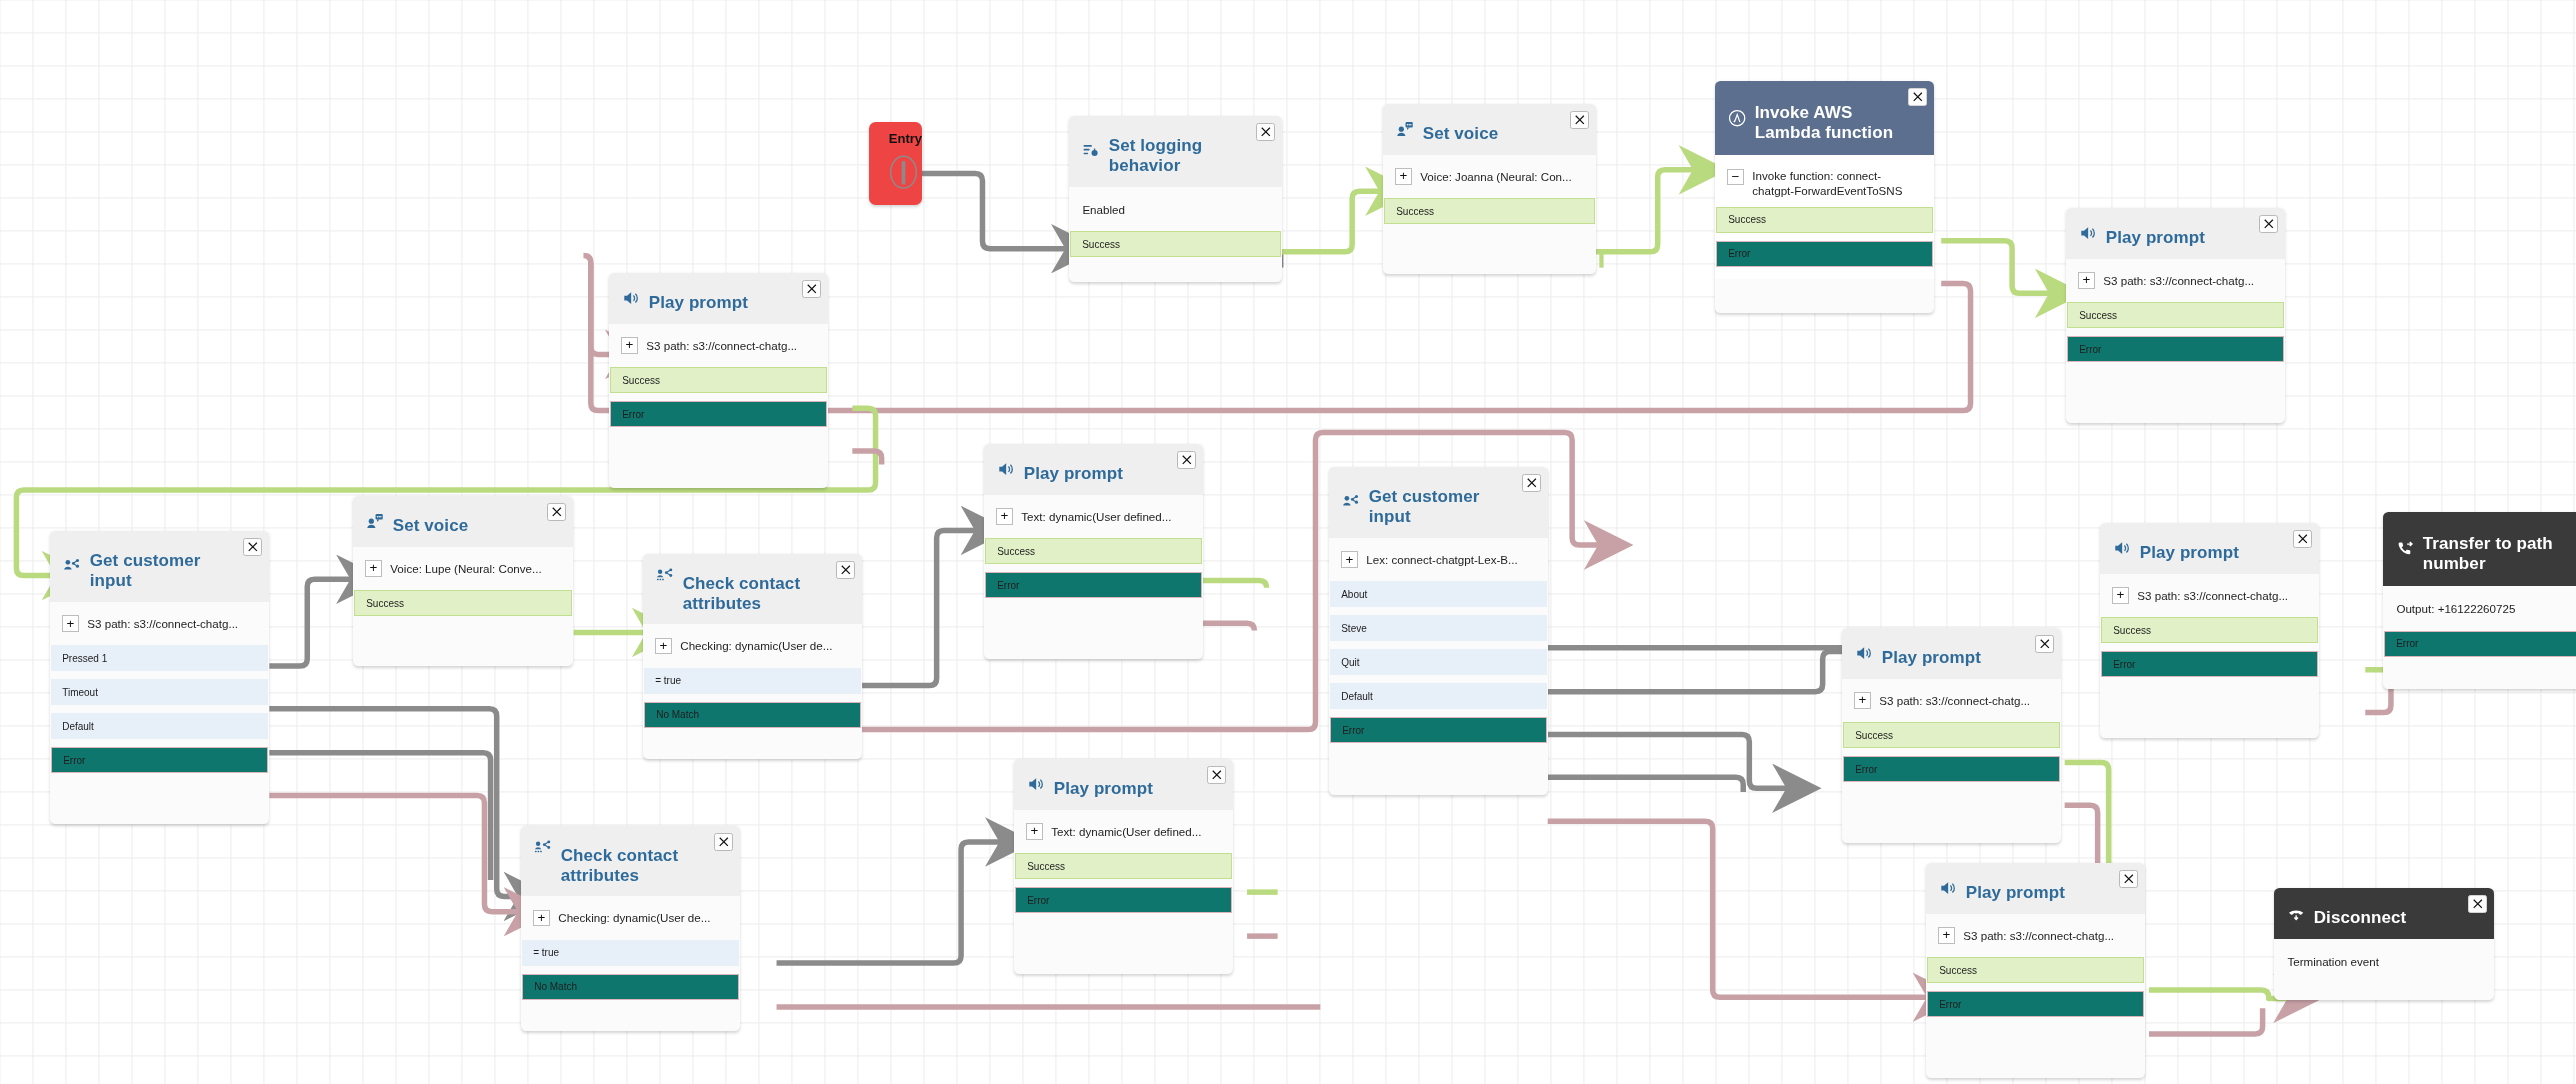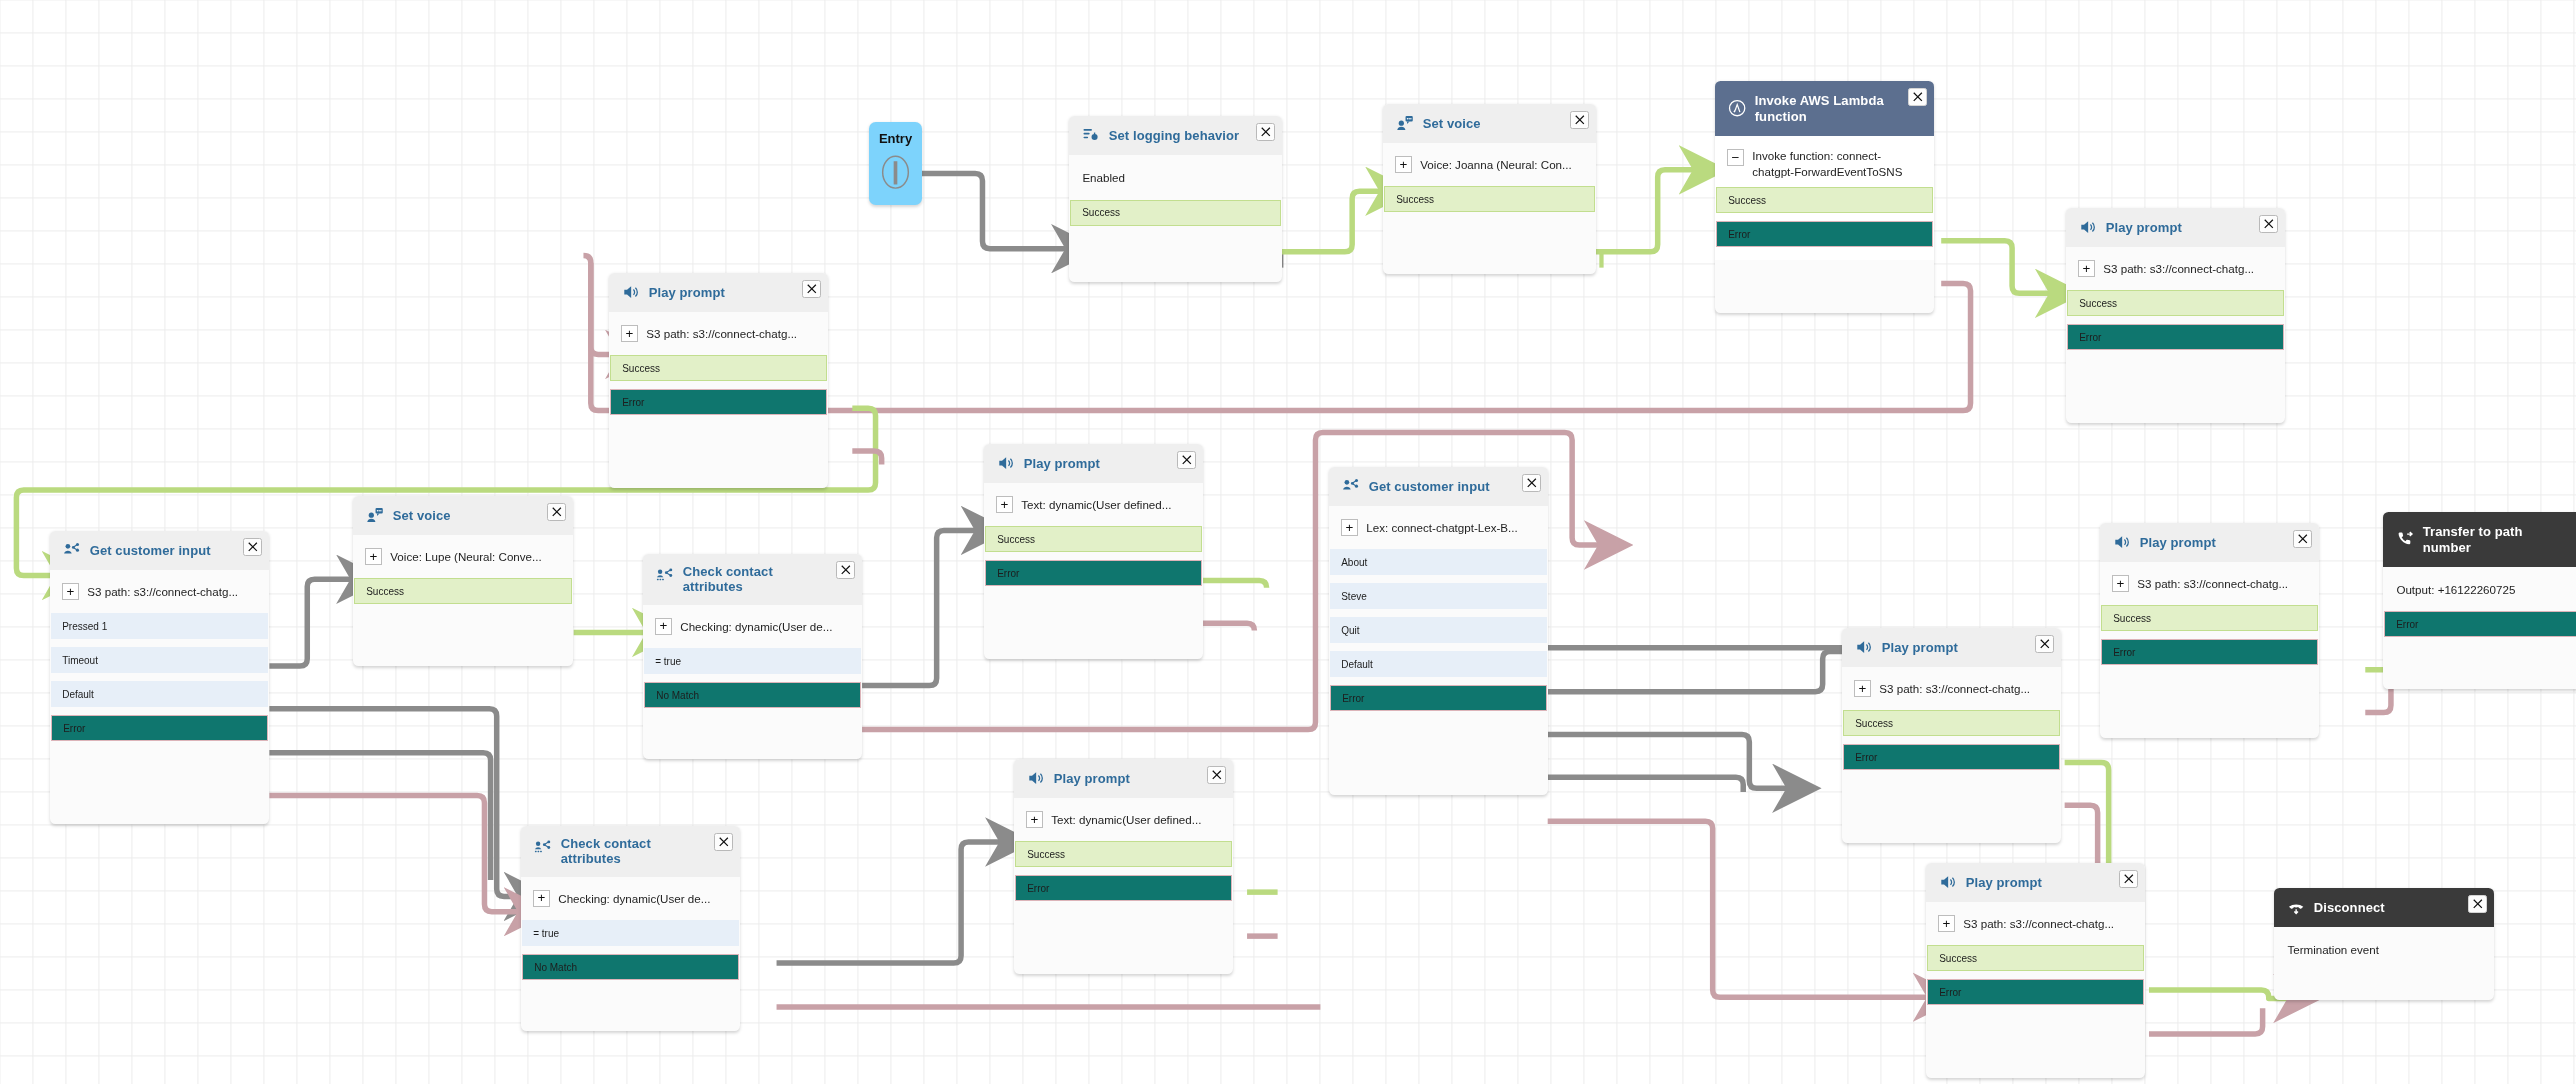--- a/index.html
+++ b/index.html
@@ -30,22 +30,23 @@
   }
   .bhead{
     position:relative;
     background:#efefef;
     padding:10.4px 35px 10.4px 13.4px;
     min-height:26px;
     display:flex;align-items:center;gap:8px;
     box-sizing:border-box;
   }
   .btitle{
-    color:#2f6b9a;font-weight:bold;font-size:13px;line-height:1.18;
+    color:#2f6b9a;font-weight:bold;font-size:17px;line-height:1.18;
     letter-spacing:0.1px;
+    margin-top:10px;
   }
   .bhead.dark{background:#3a3a3a;}
   .bhead.dark .btitle{color:#ffffff;}
   .bhead.navy{background:#5c6f8f;}
   .bhead.navy .btitle{color:#ffffff;}
 
   .hicon{flex:0 0 auto;width:18.3px;height:18.3px;display:block;}
 
   .closebtn{
     position:absolute;top:6.7px;right:7.3px;
@@ -79,23 +80,23 @@
     padding-left:11px;font-size:10px;color:#1d1d1d;
     box-sizing:border-box;
   }
   .out:last-child{margin-bottom:0;}
   .out.ok{background:#e2f0c8;border:0.8px solid #c2de8f;}
   .out.err{background:#0f766e;border:0.8px solid #dcb4b9;}
   .out.neutral{background:#e7eff8;border:0;}
 
   
   .entry{
-    position:absolute;background:#7dd3fc;border-radius:6.7px;
+    position:absolute;background:#ef4444;border-radius:6.7px;
     box-shadow:0 1.2px 3.1px rgba(0,0,0,.16);
-    display:flex;flex-direction:column;align-items:center;
+    display:flex;flex-direction:column;align-items:flex-end;
     box-sizing:border-box;padding-top:8.6px;
   }
   .entry .elabel{font-size:13px;font-weight:bold;color:#111;}
   .entry svg{margin-top:3.7px;}
 </style>
 </head>
 <body>
 
 <div id="canvas"></div>
 

